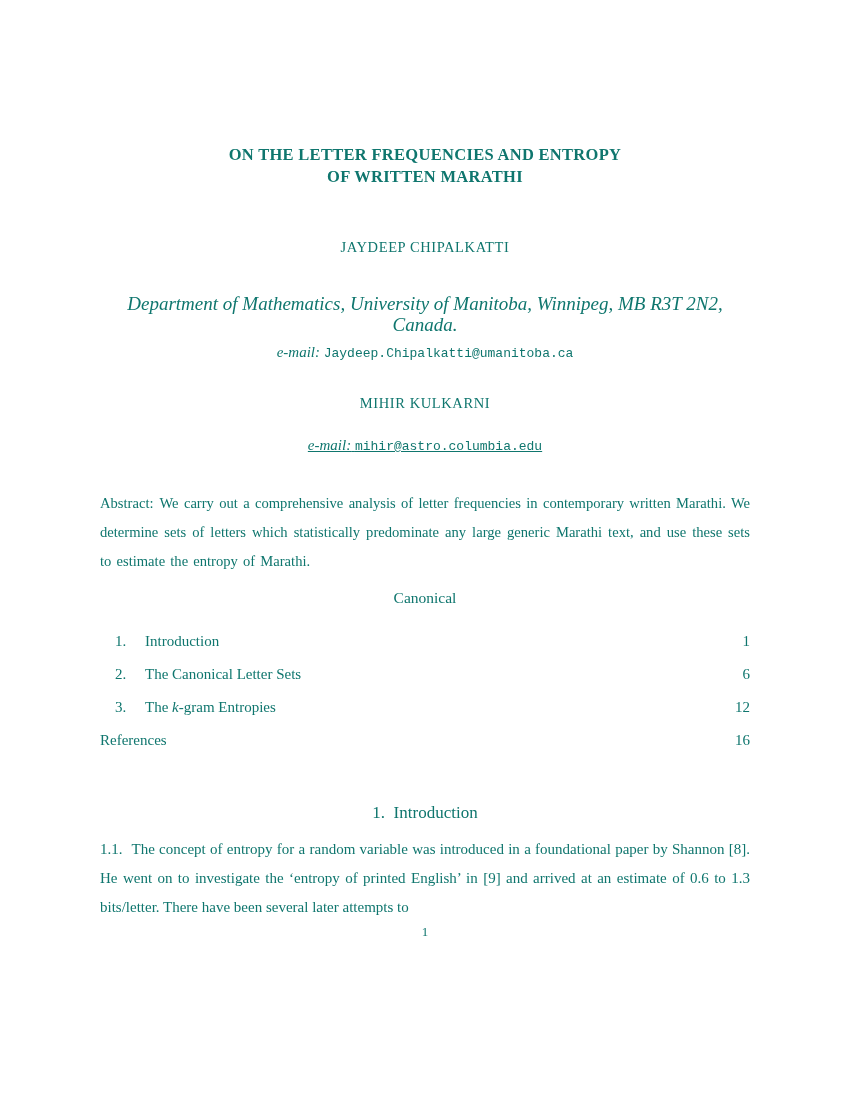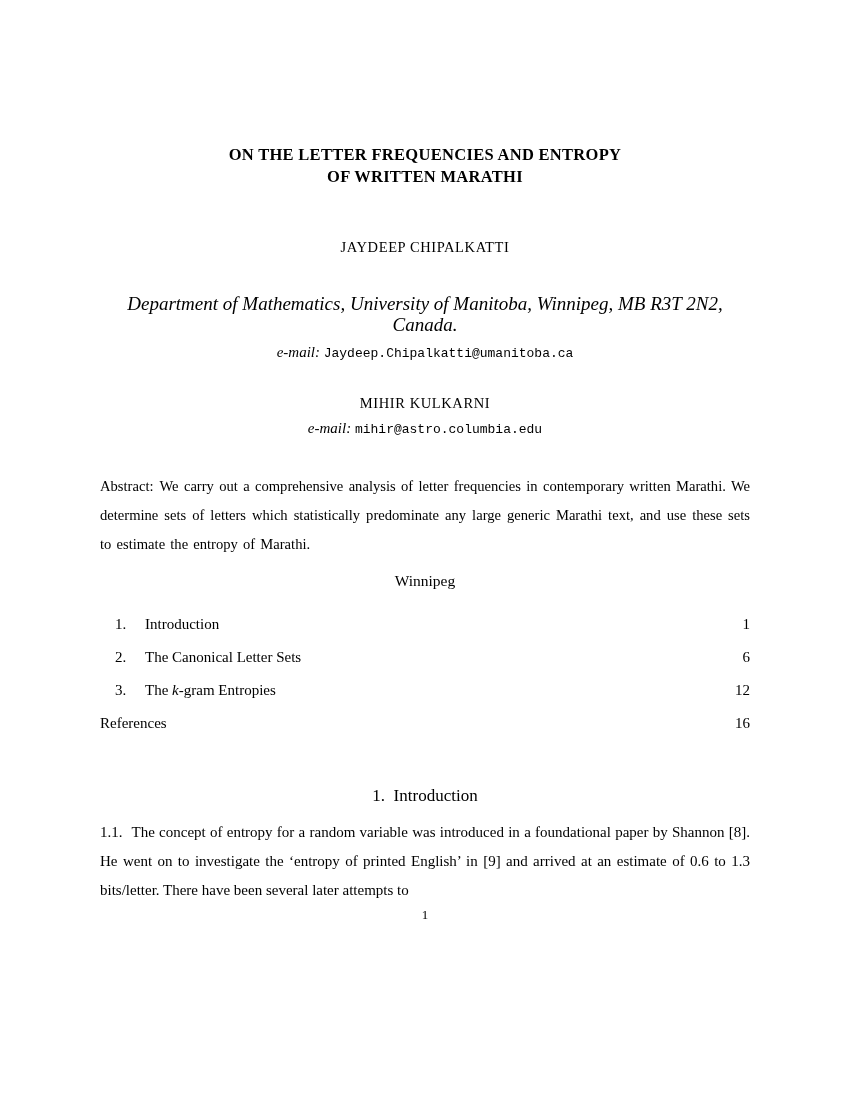--- a/index.html
+++ b/index.html
@@ -2,21 +2,21 @@
 <html><head>
 <meta charset="utf-8">
 <style>
   * { margin: 0; padding: 0; box-sizing: border-box; }
   html, body { background: #ffffff; }
   .page {
     width: 850px;
     height: 1100px;
     margin: 0 auto;
     background: #ffffff;
-    color: #000000;
+    color: #0f766e;
     font-family: "Liberation Serif", serif;
     position: relative;
     overflow: hidden;
   }
   .content { padding: 0 100px; }
 
   .title {
     margin-top: 144px;
     text-align: center;
     font-weight: bold;
@@ -41,21 +41,21 @@
     line-height: 21px;
     margin-top: 37px;
   }
 
   .email-line {
     text-align: center;
     font-size: 15px;
     line-height: 20px;
     margin-top: 7px;
   }
-  .email-line.second { margin-top: 6px; }
+  .email-line.second { margin-top: 23px; text-decoration: underline; }
   .email-label { font-style: italic; }
   .email-address {
     font-family: "Liberation Mono", "DejaVu Sans Mono", monospace;
     font-size: 13px;
     letter-spacing: 0px;
     text-align: center;
   }
 
   .abstract {
     margin-top: 32px;
@@ -134,21 +134,21 @@
 
     <div class="email-line second">
       <span class="email-label">e-mail:</span>
       <span class="email-address">mihir@astro.columbia.edu</span>
     </div>
 
     <div class="abstract">
       <span class="abstract-label">Abstract:</span><span>We carry out a comprehensive analysis of letter frequencies in contemporary written Marathi. We determine sets of letters which statistically predominate any large generic Marathi text, and use these sets to estimate the entropy of Marathi.</span>
     </div>
 
-    <div class="contents-heading">Winnipeg</div>
+    <div class="contents-heading">Canonical</div>
 
     <div class="toc">
 
       <div class="toc-row">
         <span class="toc-num">1.</span>
         <span class="toc-label"><span>Introduction</span><i></i><span></span></span>
         <span class="toc-page">1</span>
       </div>
 
       <div class="toc-row">

